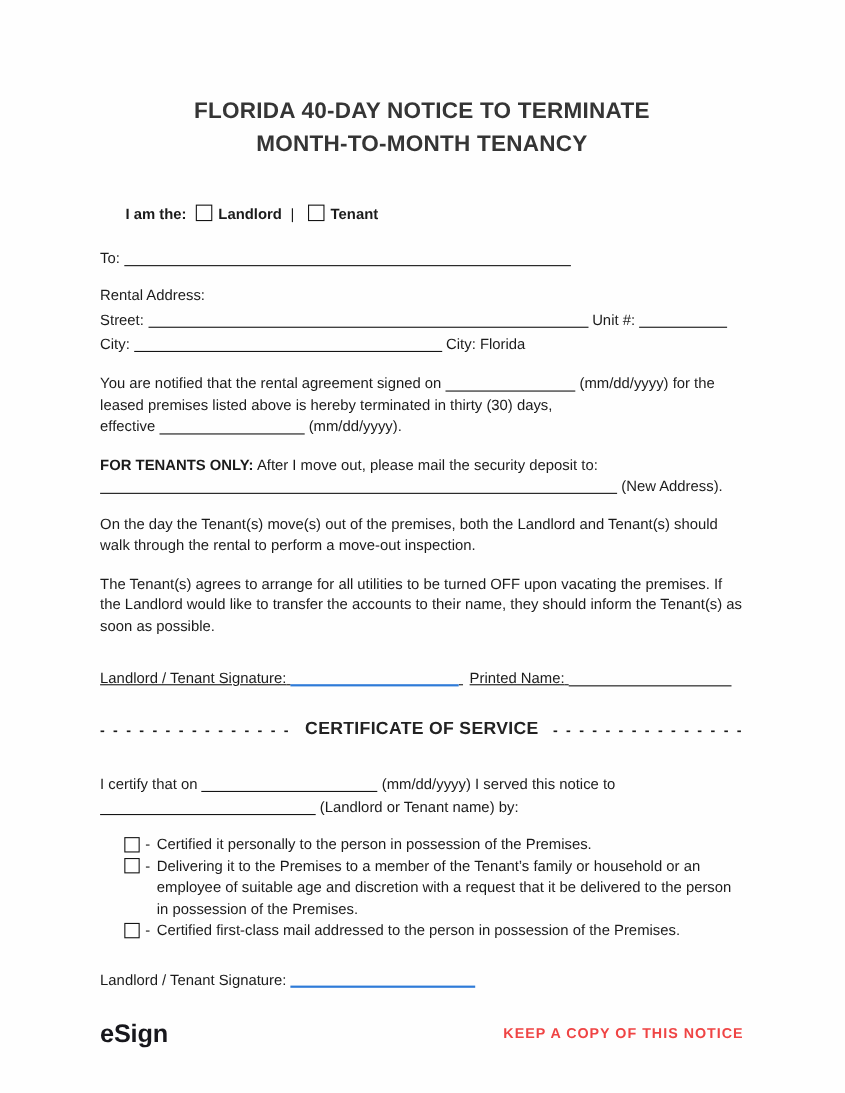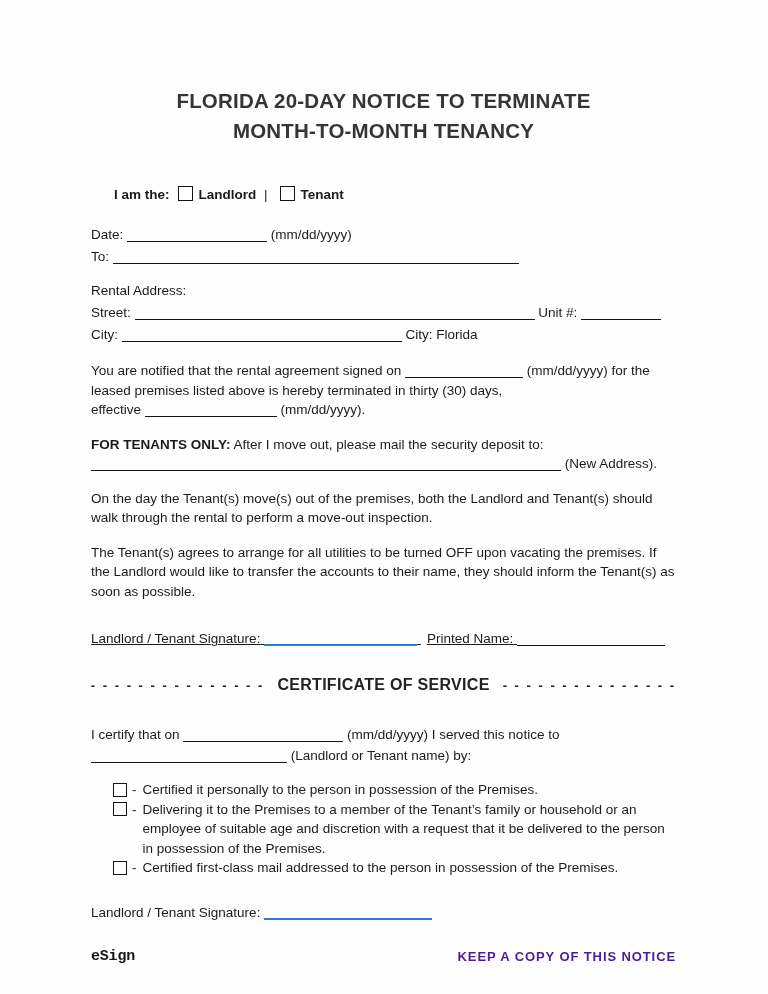--- a/index.html
+++ b/index.html
@@ -74,44 +74,39 @@
   .method .checkbox { flex: 0 0 auto; width: 12px; height: 12px; margin-top: 2.5px; }
   .method .dash { margin: 0 6px 0 5px; }
   .method .text { flex: 1; }
 
   .final-sig { margin-top: 24px; line-height: 22px; }
 
   .footer {
     margin-top: 24px;
     display: flex; justify-content: space-between; align-items: center;
   }
-  .brand { font-size: 15px; font-weight: bold; color: #17171c; letter-spacing: -0.2px; font-family: Liberation Mono, monospace; }
-  .note { font-size: 13px; font-weight: bold; color: #4c1d95; letter-spacing: 0.9px; }
+  .brand { font-size: 23px; font-weight: bold; color: #17171c; letter-spacing: -0.2px; }
+  .note { font-size: 13px; font-weight: bold; color: #ef4444; letter-spacing: 0.9px; }
 </style>
 </head>
 <body>
 
 <div class="page">
 
   <h1 class="title">
-    <span>FLORIDA 20-DAY NOTICE TO TERMINATE</span><br>
+    <span>FLORIDA 40-DAY NOTICE TO TERMINATE</span><br>
     <span>MONTH-TO-MONTH TENANCY</span>
   </h1>
 
   <div class="role-line">
     <span>I am the:</span><span class="checkbox"></span><span>Landlord</span>
     <span class="role-sep">|</span><span class="checkbox"></span><span>Tenant</span>
   </div>
 
   <div class="line-group">
-    <div class="field-line">
-      <span>Date:</span>
-      <span class="blank w-date"></span>
-      <span>(mm/dd/yyyy)</span>
-    </div>
     <div class="field-line">
       <span>To:</span>
       <span class="blank w-to"></span>
     </div>
   </div>
 
   <div class="rental-group">
     <div class="field-line">Rental Address:</div>
     <div class="field-line">
       <span>Street:</span>

